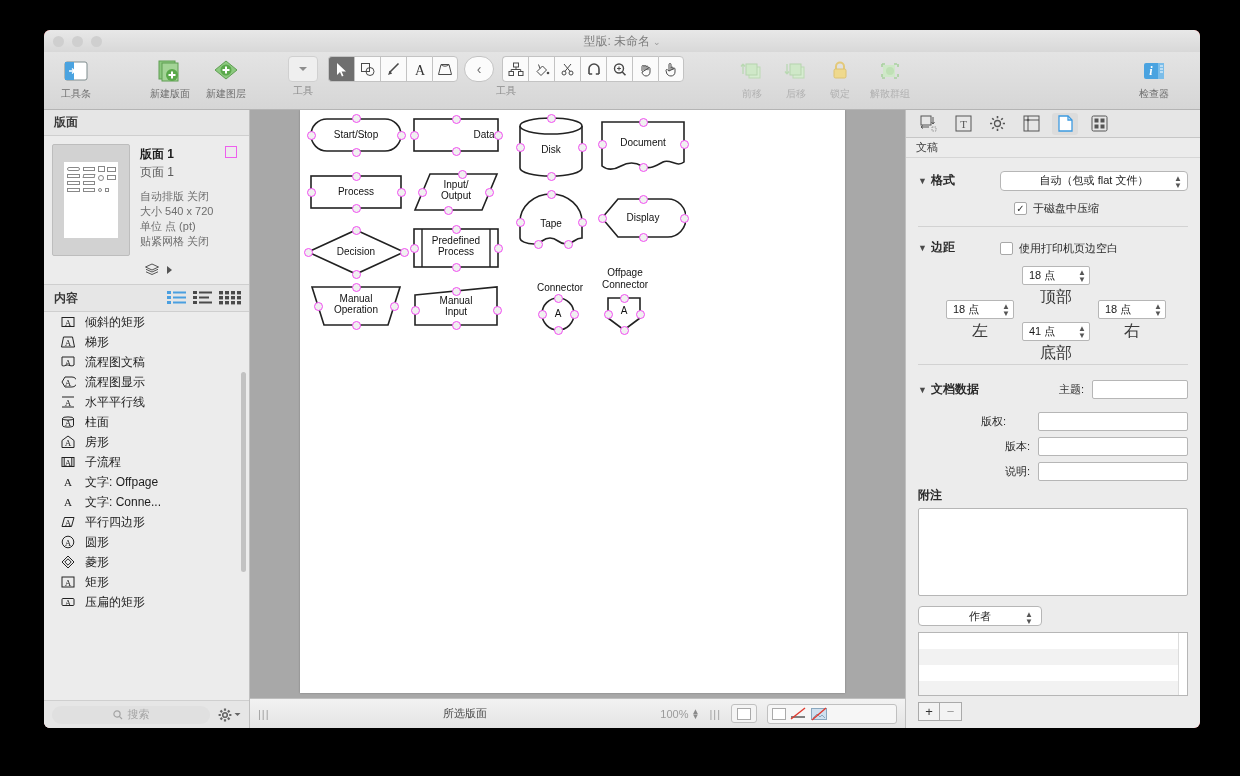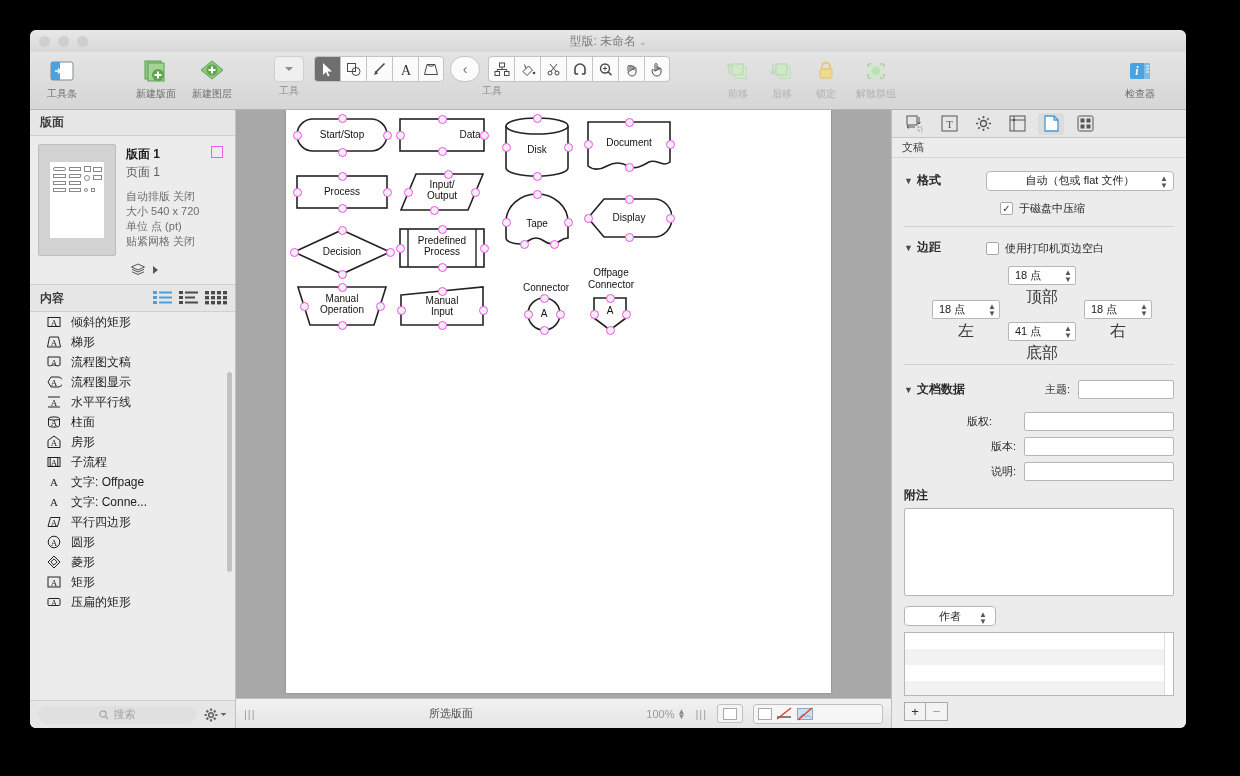--- a/index.html
+++ b/index.html
@@ -3,21 +3,21 @@
 <meta charset="utf-8">
 <style>
   * { box-sizing: border-box; margin: 0; padding: 0; }
   html, body {
     width: 1240px; height: 776px;
     background: #000;
     font-family: "Liberation Sans", sans-serif;
     overflow: hidden;
   }
   .window {
-    position: absolute; left: 30px; top: 30px;
+    position: absolute; left: 44px; top: 30px;
     width: 1156px; height: 698px;
     background: #ef4444;
     border-radius: 6px;
     overflow: hidden;
     display: flex; flex-direction: column;
   }
 
   
   .titlebar {
     height: 22px; position: relative;
@@ -223,21 +223,21 @@
   .field-row { display: flex; align-items: center; gap: 8px; margin-bottom: 6px; justify-content: flex-end; }
   .field-label { font-size: 11px; color: #2a2a2a; text-align: right; }
   .text-field {
     height: 19px; background: #fff; border: 1px solid #b6b6b6; border-radius: 2px;
   }
   .notes-area {
     height: 88px; background: #fff; border: 1px solid #b6b6b6;
     border-radius: 2px; margin-top: 4px;
   }
   .author-popup {
-    width: 92px; height: 20px; margin-top: 10px;
+    width: 124px; height: 20px; margin-top: 10px;
     background: #fff; border: 1px solid #b6b6b6; border-radius: 4px;
     display: flex; align-items: center; justify-content: center;
     font-size: 11px; color: #222; position: relative;
   }
   .author-table {
     height: 64px; border: 1px solid #b6b6b6; margin-top: 6px;
     background: #fff; overflow: hidden; position: relative;
   }
   .at-row { height: 16px; }
   .at-row.alt { background: #f2f2f2; }

